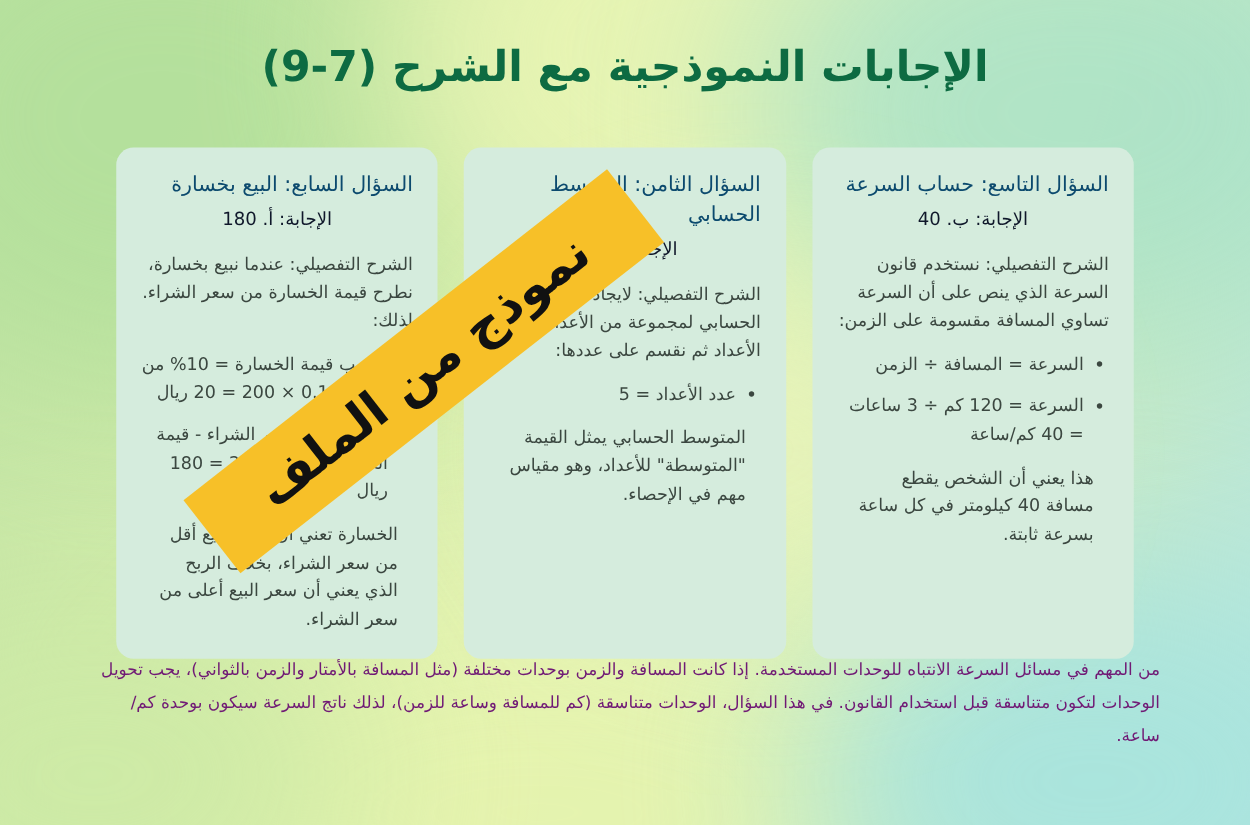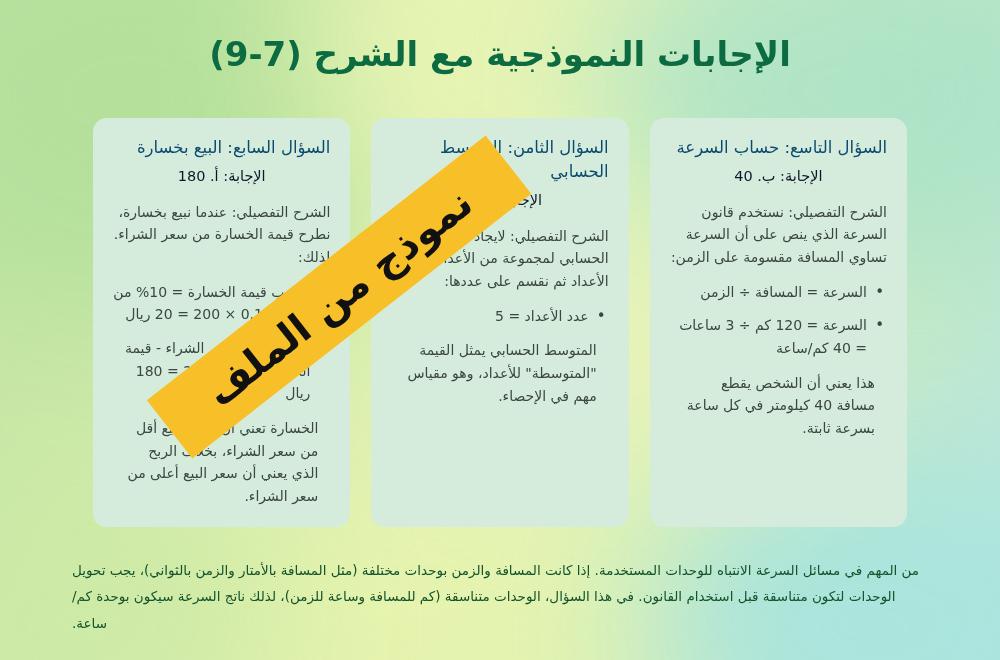--- a/index.html
+++ b/index.html
@@ -99,24 +99,24 @@
     pointer-events:none;
   }
   .watermark span{
     font-size:40px;font-weight:bold;color:#111;
     direction:rtl;white-space:nowrap;
     font-family:"DejaVu Sans","Liberation Sans",sans-serif;
   }
 
   
   .footer{
-    position:absolute;left:72px;right:72px;top:557px;
-    text-align:left;direction:rtl;
+    position:absolute;left:72px;right:72px;top:523px;
+    text-align:right;direction:rtl;
     font-size:13.5px;line-height:1.95;
-    color:#14532d;
+    color:#701a75;
   }
 </style>
 </head>
 <body>
 
 <div id="slide">
 
   <div class="bg-base"></div>
   <div class="bg-blob blob-a"></div>
   <div class="bg-blob blob-b"></div>

